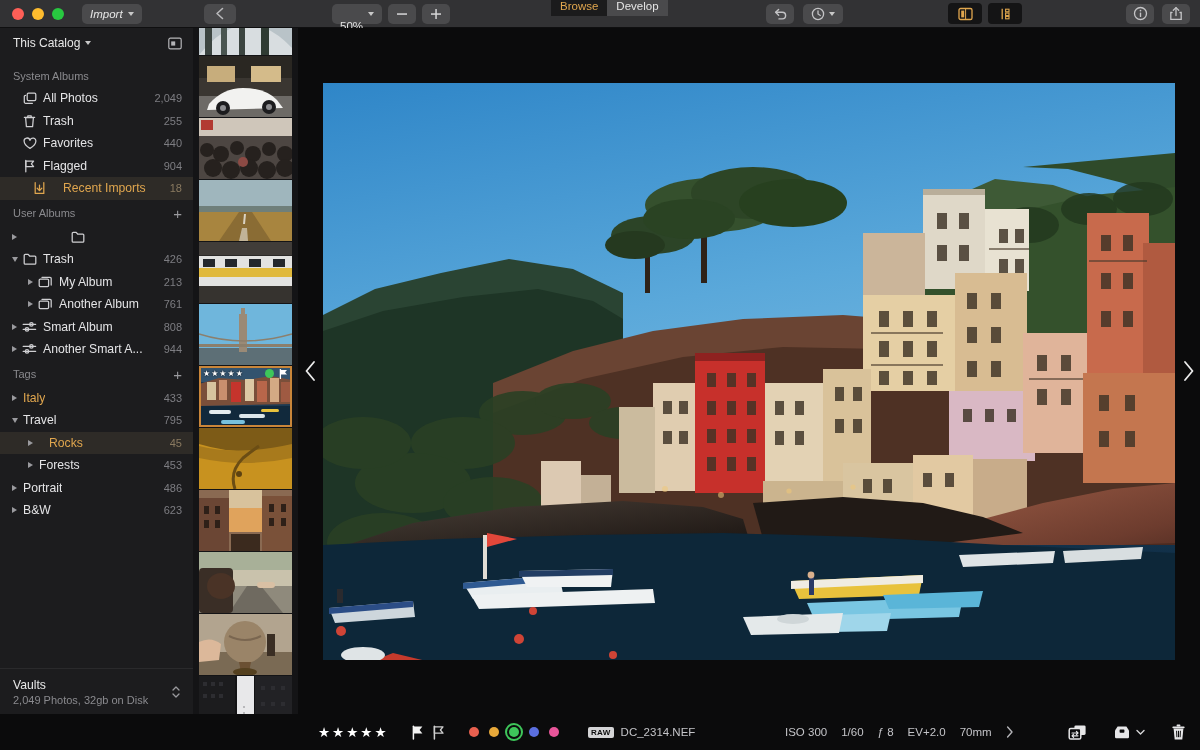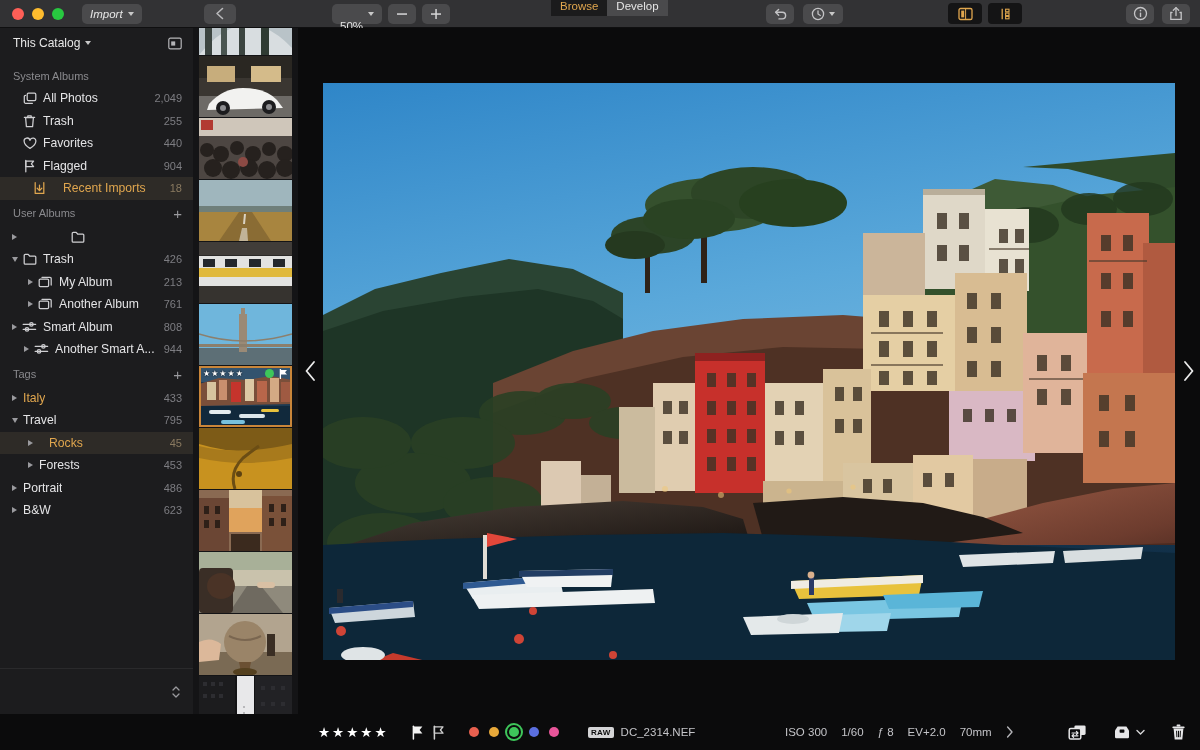--- a/index.html
+++ b/index.html
@@ -408,21 +408,21 @@
               <svg width="15" height="12" viewBox="0 0 15 12">
                 <path d="M1.2 3.4 H13.6" stroke="currentColor" fill="none" stroke-width="1.25" stroke-linecap="round" stroke-linejoin="round"></path>
                 <path d="M1.2 8.4 H13.6" stroke="currentColor" fill="none" stroke-width="1.25" stroke-linecap="round" stroke-linejoin="round"></path>
                 <circle cx="9.4" cy="3.4" r="1.7" stroke="currentColor" fill="none" stroke-width="1.25" stroke-linecap="round" stroke-linejoin="round"></circle>
                 <circle cx="5" cy="8.4" r="1.7" stroke="currentColor" fill="none" stroke-width="1.25" stroke-linecap="round" stroke-linejoin="round"></circle>
               </svg>
             </span>
             <span class="lbl">Smart Album</span>
             <span class="cnt">808</span>
           </div>
-          <div class="row" style="padding-left: 20px;">
+          <div class="row" style="padding-left: 8px;">
             <span class="tw">
               <span class="tri"></span>
             </span>
             <span class="ic" style="color: rgb(207, 207, 210);">
               <svg width="15" height="12" viewBox="0 0 15 12">
                 <path d="M1.2 3.4 H13.6" stroke="currentColor" fill="none" stroke-width="1.25" stroke-linecap="round" stroke-linejoin="round"></path>
                 <path d="M1.2 8.4 H13.6" stroke="currentColor" fill="none" stroke-width="1.25" stroke-linecap="round" stroke-linejoin="round"></path>
                 <circle cx="9.4" cy="3.4" r="1.7" stroke="currentColor" fill="none" stroke-width="1.25" stroke-linecap="round" stroke-linejoin="round"></circle>
                 <circle cx="5" cy="8.4" r="1.7" stroke="currentColor" fill="none" stroke-width="1.25" stroke-linecap="round" stroke-linejoin="round"></circle>
               </svg>
@@ -472,20 +472,24 @@
           <div class="row" style="padding-left: 8px;">
             <span class="tw">
               <span class="tri"></span>
             </span>
             <span class="lbl" style="margin-left: 2px;">B&amp;W</span>
             <span class="cnt">623</span>
           </div>
         </div>
 
       <div class="vaults">
+        <div>
+          <div class="vt">Vaults</div>
+          <div class="vs">2,049 Photos, 32gb on Disk</div>
+        </div>
         <svg width="10" height="18" viewBox="0 0 10 18" style="margin-left:auto">
           <path d="M2 7 L5 4 L8 7" stroke="#9a9a9e" stroke-width="1.3" fill="none" stroke-linecap="round" stroke-linejoin="round"></path>
           <path d="M2 11 L5 14 L8 11" stroke="#9a9a9e" stroke-width="1.3" fill="none" stroke-linecap="round" stroke-linejoin="round"></path>
         </svg>
       </div>
     </div>
 
     <div class="filmstrip" id="filmstrip">
         <div class="thumb" style="height: 27px; margin-top: 0px;">
           <svg width="93" height="61" viewBox="0 34 93 27" preserveAspectRatio="none" style="width: 93px; height: 27px;">

